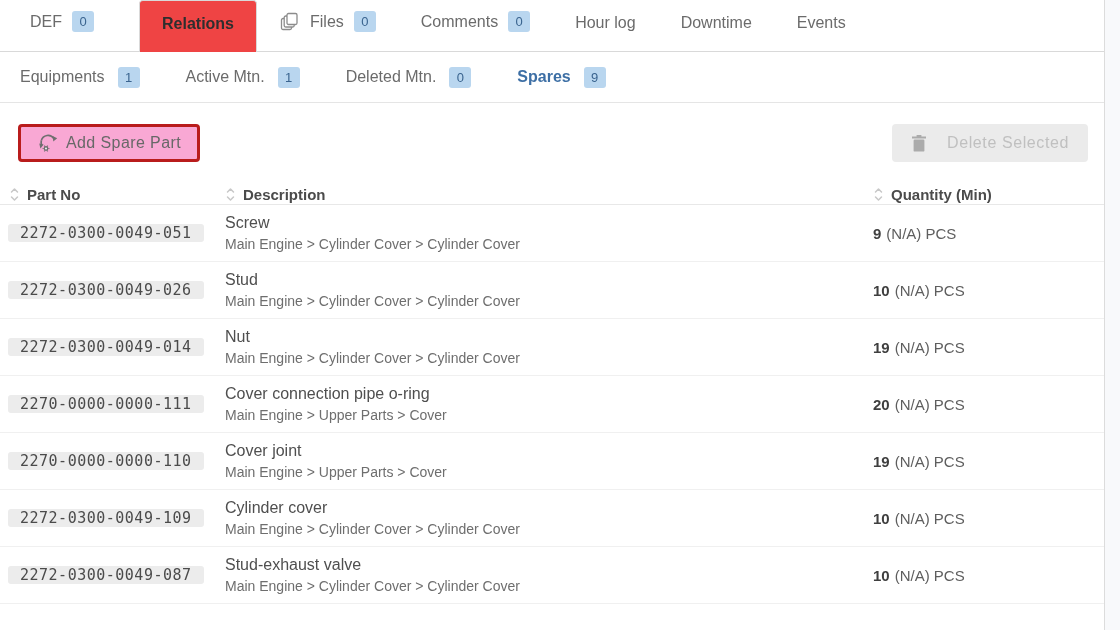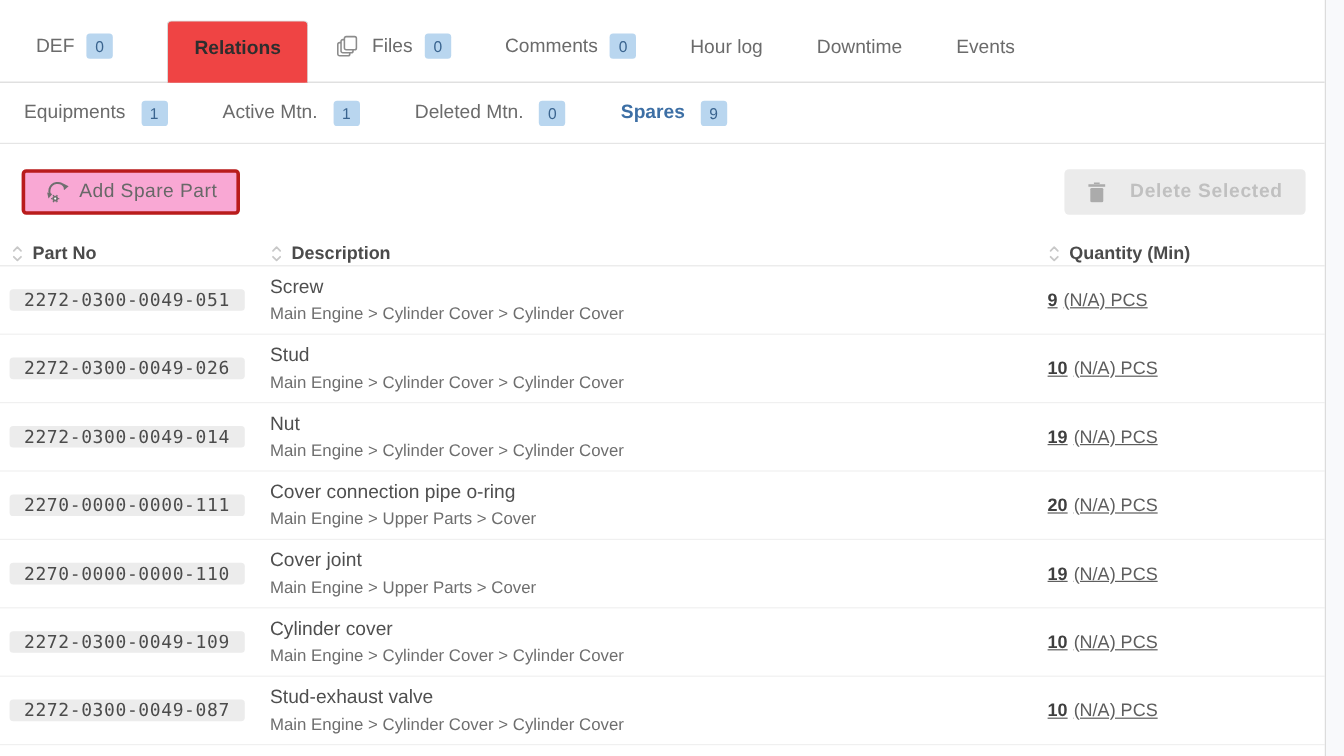--- a/index.html
+++ b/index.html
@@ -3,21 +3,21 @@
 <meta charset="utf-8">
 <style>
   * { box-sizing: border-box; }
   html, body { margin:0; padding:0; width:1120px; height:630px; overflow:hidden;
     background:#fff; font-family:"Liberation Sans", sans-serif; }
   .page { position:relative; width:1120px; height:630px; }
   .gutter { position:absolute; left:1104px; top:0; width:16px; height:630px;
     background:#f8f9fb; border-left:1px solid #dcdcdc; }
 
   
-  .tabbar { width:1104px; height:69px; border-bottom:1px solid #d9d9d9;
+  .tabbar { width:1104px; height:52px; border-bottom:1px solid #d9d9d9;
     display:flex; align-items:flex-end; padding-left:30px; }
   .tab { display:flex; align-items:center; gap:10px; margin-right:45px;
     padding-bottom:19px; font-size:16px; color:#6b6b6b; cursor:pointer; white-space:nowrap; }
   .tab.active { background:#ef4444; border:1px solid #d9d9d9; border-bottom:none;
     border-radius:4px 4px 0 0; padding:14px 22px 19px; margin-bottom:-1px; margin-right:23px;
     font-weight:700; color:#2e2e2e; }
   .tab-icon { display:inline-flex; align-items:center; }
 
   
   .subtabbar { width:1104px; height:51px; border-bottom:1px solid #e5e5e5;
@@ -30,37 +30,37 @@
     background:#b9d6ef; color:#3a648f; min-width:22px; text-align:center; }
 
   
   .toolbar { width:1104px; display:flex; justify-content:space-between;
     align-items:center; margin-top:21px; padding:0 16px 0 18px; }
   .btn { display:flex; align-items:center; height:38px; border-radius:4px;
     font-family:inherit; font-size:16px; }
   .add-btn { gap:7px; padding:0 16px; background:#f9a8d4;
     border:3px solid #b91c1c; color:#686868; letter-spacing:.4px; cursor:pointer; }
   .delete-btn { gap:20px; padding:0 19px; background:#ebebeb; border:none;
-    color:#c0c0c0; letter-spacing:.6px; cursor:default;font-weight:bold; }
+    color:#c0c0c0; letter-spacing:.6px; cursor:default; }
   .icon { display:inline-flex; align-items:center; }
 
   
   .thead { width:1104px; display:grid; grid-template-columns:216px 648px auto;
     margin-top:24px; padding-bottom:1px; border-bottom:1px solid #e8e8e8; }
   .hcell { display:flex; align-items:center; gap:8px; padding-left:10px;
     font-size:15px; font-weight:700; color:#4b4b4b; cursor:pointer; }
   .trow { width:1104px; display:grid; grid-template-columns:216px 648px auto;
     align-items:center; height:57px; border-bottom:1px solid #f0f0f0; }
   .part-badge { display:inline-block; margin-left:8px; padding:0 12px;
     background:#ececec; border-radius:3px; font-family:"DejaVu Sans Mono", monospace;
     font-size:15px; letter-spacing:.5px; color:#4b4b4b; white-space:nowrap; }
   .desc-cell { padding-left:9px; }
   .desc-title { font-size:16px; color:#4f4f4f; line-height:1.3; }
   .desc-path { font-size:14px; color:#6e6e6e; line-height:1.3; margin-top:2px; }
-  .qty-cell { padding-left:9px; font-size:15px; color:#5e5e5e; white-space:nowrap;text-decoration:underline; }
+  .qty-cell { padding-left:9px; font-size:15px; color:#5e5e5e; white-space:nowrap; }
   .qty-num { font-weight:700; color:#3f3f3f; margin-right:5px; }
 </style>
 </head>
 <body>
 
 <div class="page">
 
   <header class="tabbar">
       <div class="tab">
 

